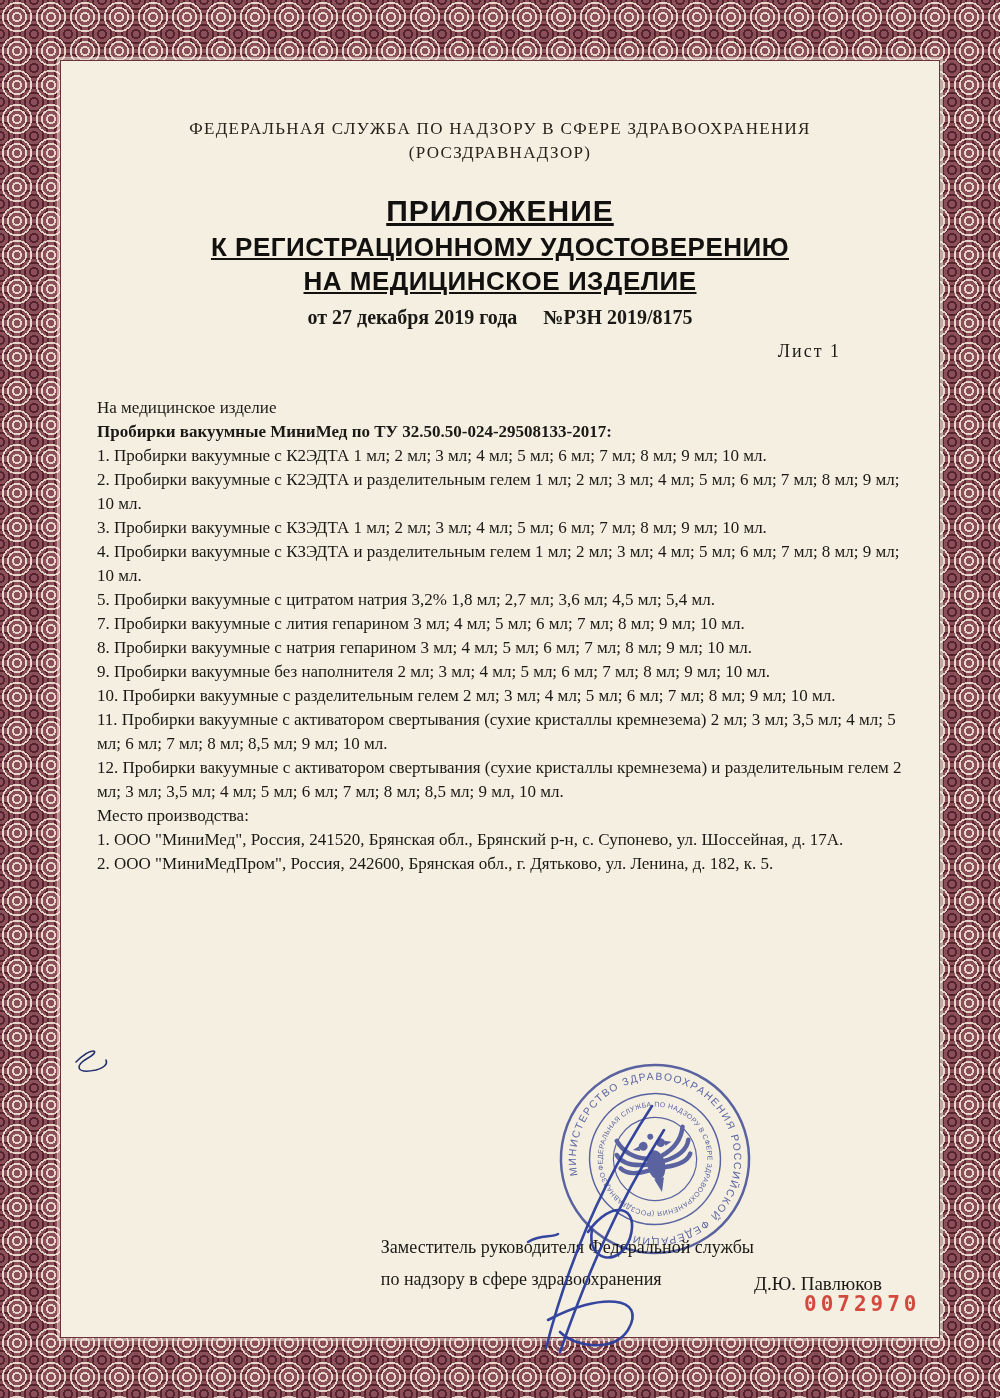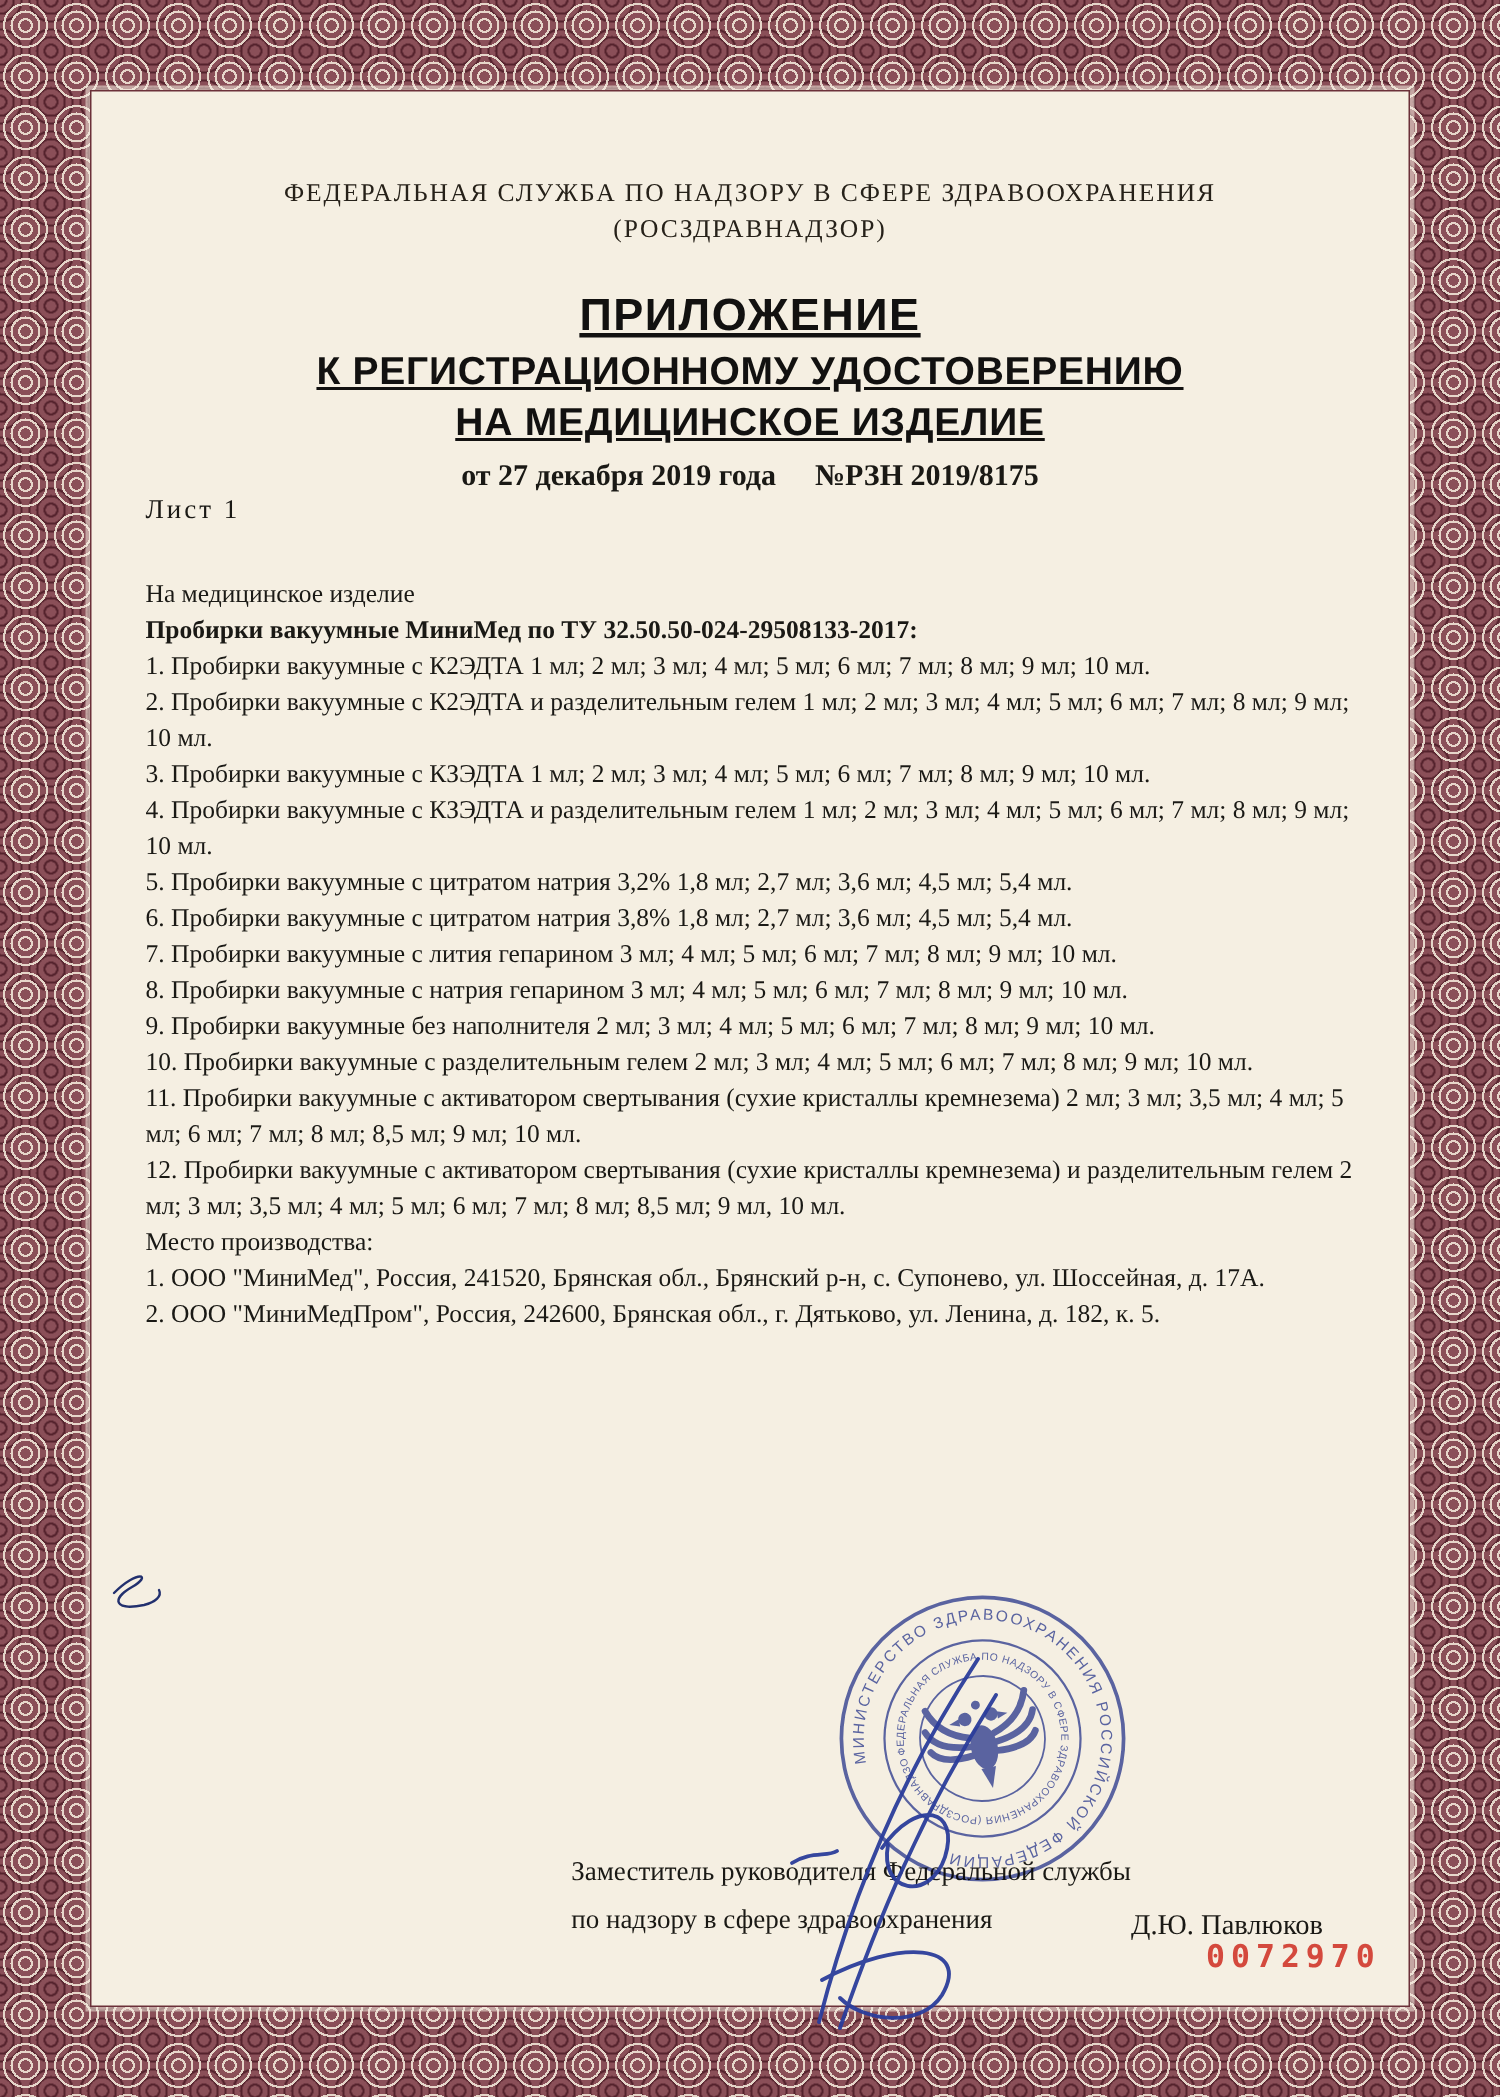--- a/index.html
+++ b/index.html
@@ -42,21 +42,21 @@
     box-sizing:border-box;
     z-index:1;
   }
   .agency{margin-top:56px;text-align:center;font-size:17px;line-height:1.4;letter-spacing:1.3px;color:#262119;}
   .title{margin-top:26px;text-align:center;font-family:"Liberation Sans",sans-serif;font-weight:bold;color:#121110;text-decoration:underline;}
   .title .t1{font-size:30px;line-height:1.3;letter-spacing:1px;}
   .title .t2{font-size:26px;line-height:1.32;letter-spacing:.5px;}
   .meta{margin-top:8px;text-align:center;font-size:20px;font-weight:bold;}
   .meta .num-prefix{margin-left:26px;}
   .meta .num-value{}
-  .sheet{text-align:left;padding-right:62px;font-size:18px;letter-spacing:2px;}
+  .sheet{margin-top:12px;text-align:right;padding-right:62px;font-size:18px;letter-spacing:2px;}
   .body{margin-top:34px;font-size:17px;line-height:24px;}
   .body p{margin:0;}
   .body .bold{font-weight:bold;}
   .footer{
     position:absolute;left:96px;top:1232px;width:812px;
     display:flex;justify-content:flex-end;align-items:flex-end;
     font-size:18px;font-weight:normal;z-index:2;box-sizing:border-box;padding-right:26px;
   }
   .footer .role{line-height:1.75;}
   .footer .name{font-size:19px;white-space:nowrap;}
@@ -101,21 +101,20 @@
     <div class="sheet">Лист 1</div>
 
     <div class="body">
       <p>На медицинское изделие</p>
       <p class="bold">Пробирки вакуумные МиниМед по ТУ 32.50.50-024-29508133-2017:</p>
       <p>1. Пробирки вакуумные с К2ЭДТА 1 мл; 2 мл; 3 мл; 4 мл; 5 мл; 6 мл; 7 мл; 8 мл; 9 мл; 10 мл.</p>
       <p>2. Пробирки вакуумные с К2ЭДТА и разделительным гелем 1 мл; 2 мл; 3 мл; 4 мл; 5 мл; 6 мл; 7 мл; 8 мл; 9 мл; 10 мл.</p>
       <p>3. Пробирки вакуумные с КЗЭДТА 1 мл; 2 мл; 3 мл; 4 мл; 5 мл; 6 мл; 7 мл; 8 мл; 9 мл; 10 мл.</p>
       <p>4. Пробирки вакуумные с КЗЭДТА и разделительным гелем 1 мл; 2 мл; 3 мл; 4 мл; 5 мл; 6 мл; 7 мл; 8 мл; 9 мл; 10 мл.</p>
       <p>5. Пробирки вакуумные с цитратом натрия 3,2% 1,8 мл; 2,7 мл; 3,6 мл; 4,5 мл; 5,4 мл.</p>
-      <p>6. Пробирки вакуумные с цитратом натрия 3,8% 1,8 мл; 2,7 мл; 3,6 мл; 4,5 мл; 5,4 мл.</p>
       <p>7. Пробирки вакуумные с лития гепарином 3 мл; 4 мл; 5 мл; 6 мл; 7 мл; 8 мл; 9 мл; 10 мл.</p>
       <p>8. Пробирки вакуумные с натрия гепарином 3 мл; 4 мл; 5 мл; 6 мл; 7 мл; 8 мл; 9 мл; 10 мл.</p>
       <p>9. Пробирки вакуумные без наполнителя 2 мл; 3 мл; 4 мл; 5 мл; 6 мл; 7 мл; 8 мл; 9 мл; 10 мл.</p>
       <p>10. Пробирки вакуумные с разделительным гелем 2 мл; 3 мл; 4 мл; 5 мл; 6 мл; 7 мл; 8 мл; 9 мл; 10 мл.</p>
       <p>11. Пробирки вакуумные с активатором свертывания (сухие кристаллы кремнезема) 2 мл; 3 мл; 3,5 мл; 4 мл; 5 мл; 6 мл; 7 мл; 8 мл; 8,5 мл; 9 мл; 10 мл.</p>
       <p>12. Пробирки вакуумные с активатором свертывания (сухие кристаллы кремнезема) и разделительным гелем 2 мл; 3 мл; 3,5 мл; 4 мл; 5 мл; 6 мл; 7 мл; 8 мл; 8,5 мл; 9 мл, 10 мл.</p>
       <p>Место производства:</p>
       <p>1. ООО "МиниМед", Россия, 241520, Брянская обл., Брянский р-н, с. Супонево, ул. Шоссейная, д. 17А.</p>
       <p>2. ООО "МиниМедПром", Россия, 242600, Брянская обл., г. Дятьково, ул. Ленина, д. 182, к. 5.</p>
     </div>

